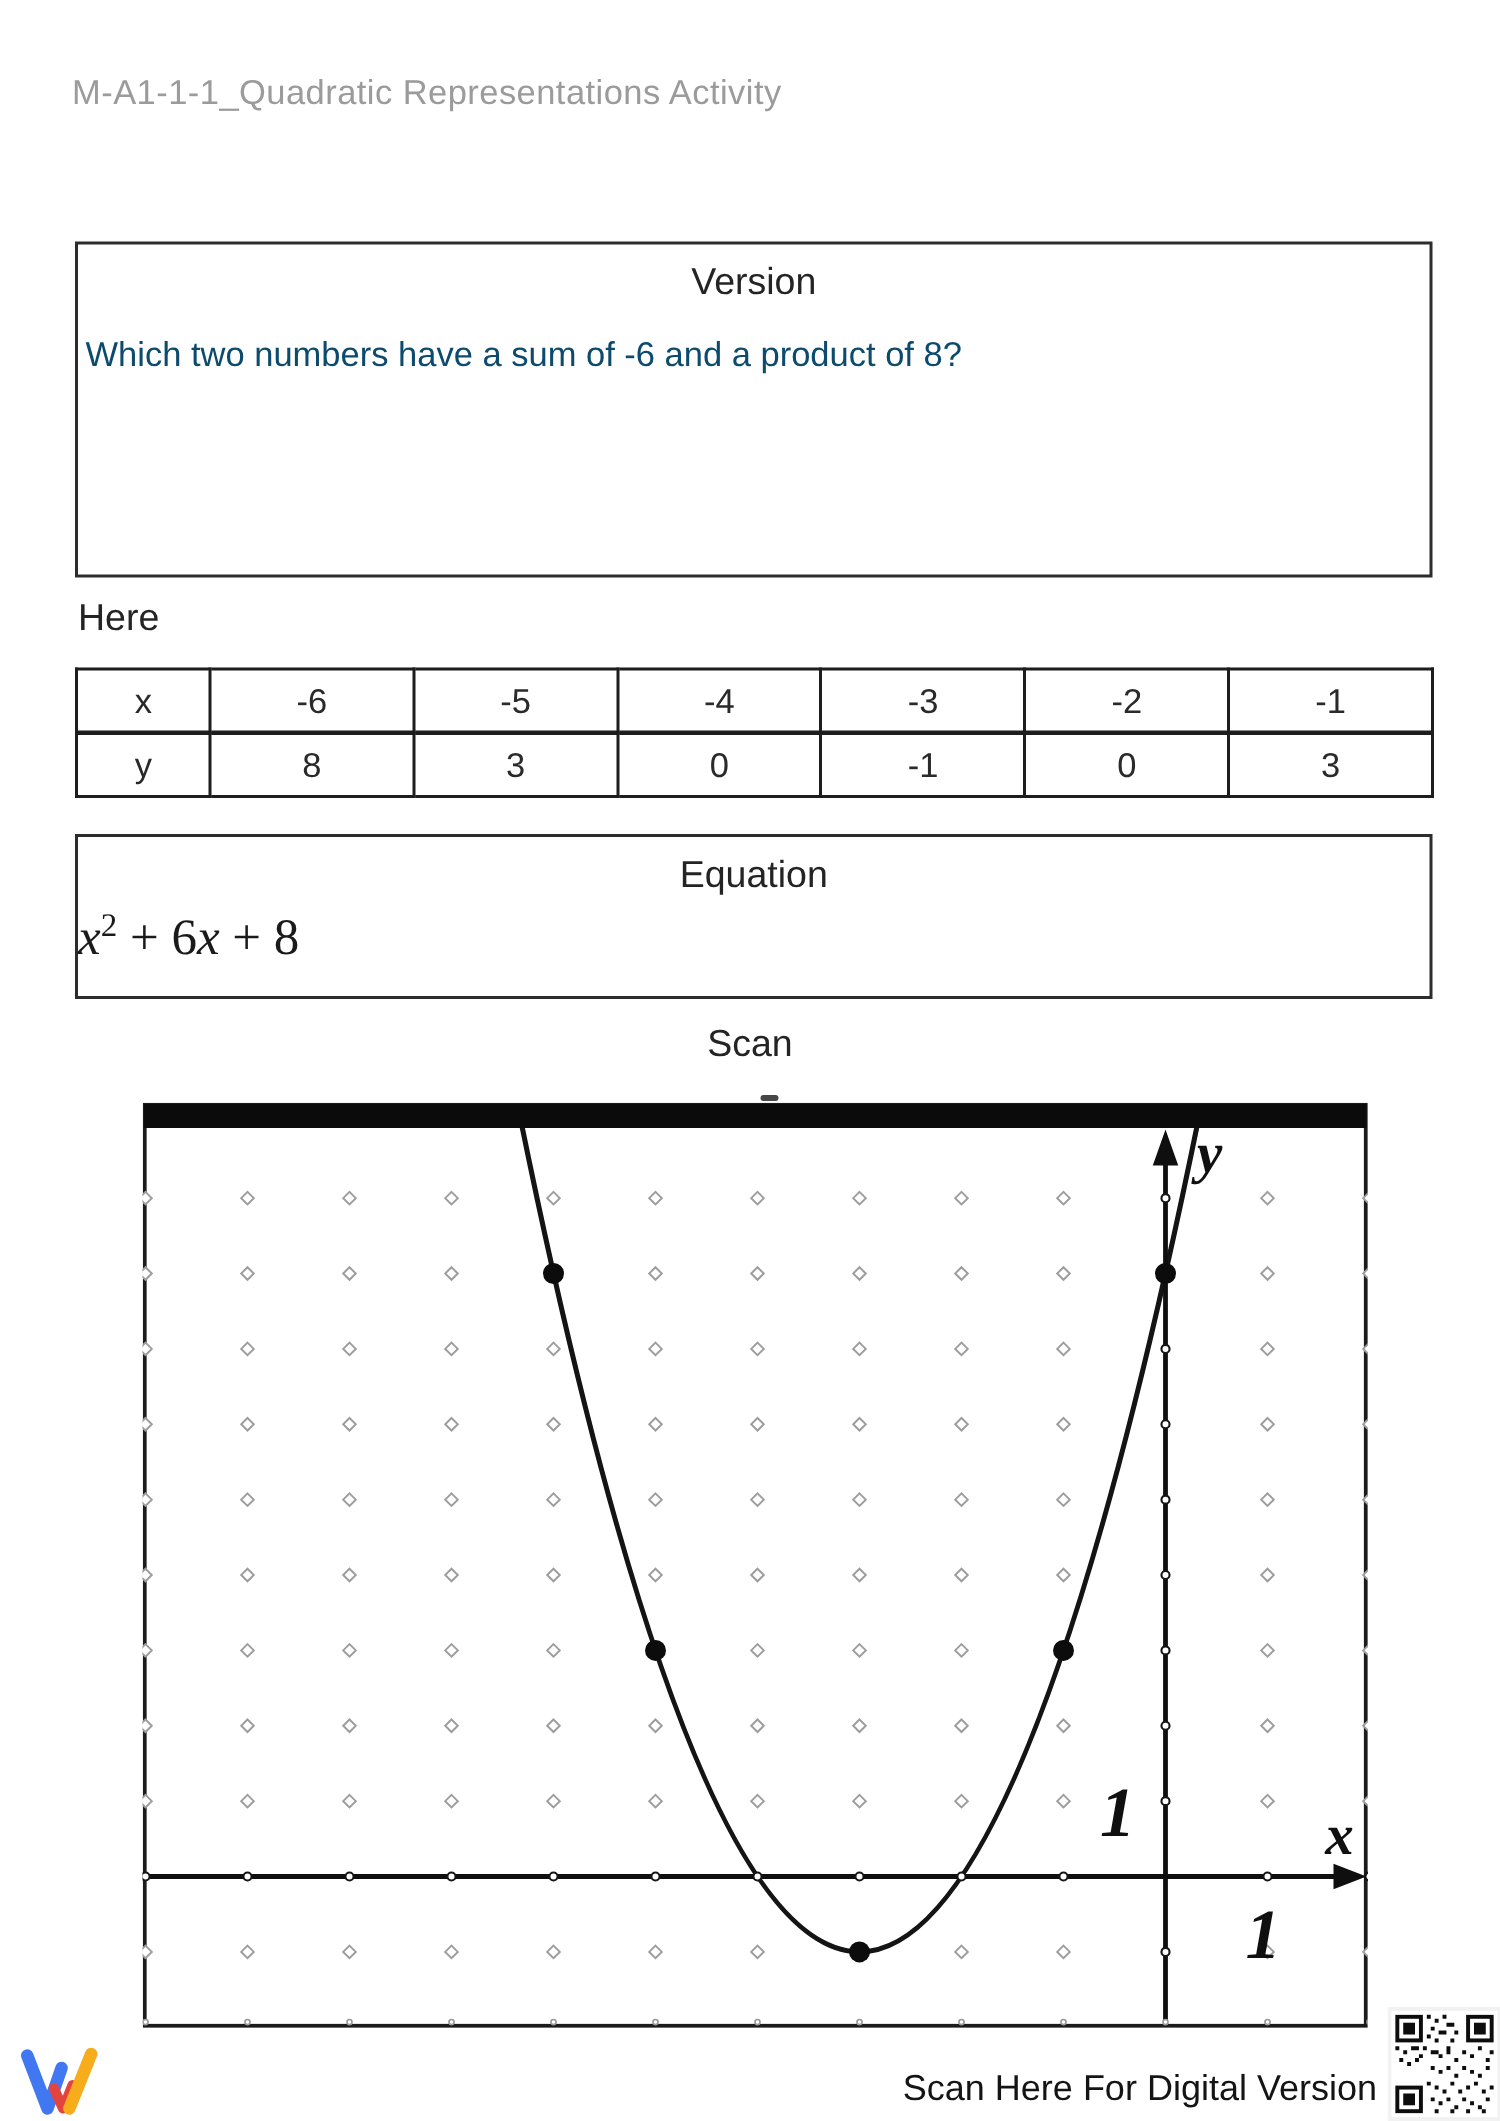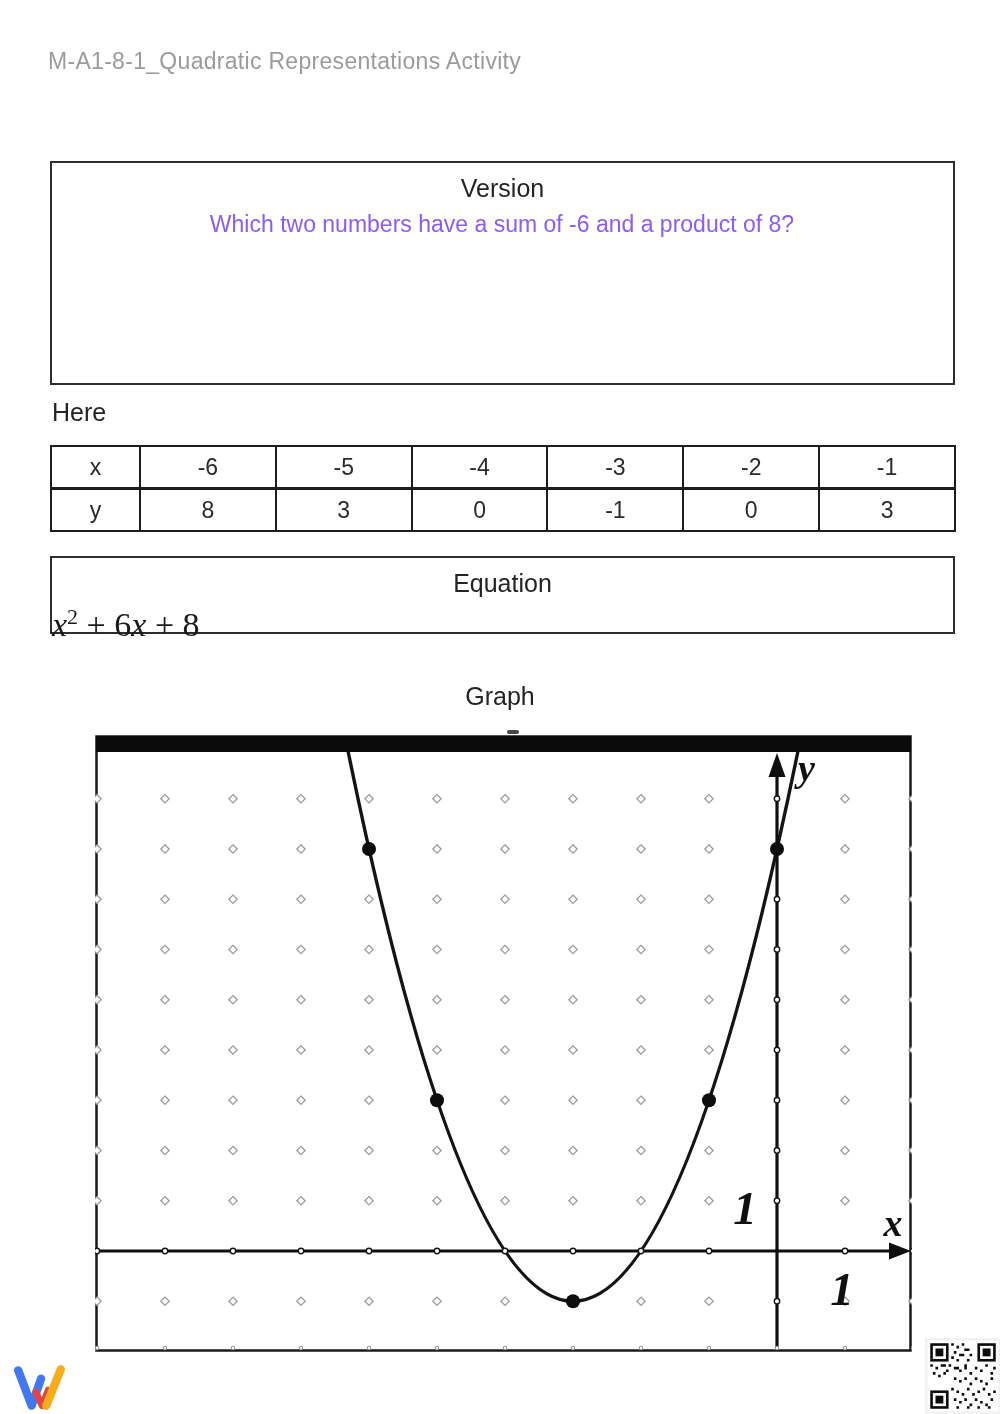--- a/index.html
+++ b/index.html
@@ -6,32 +6,32 @@
   #page{position:relative;width:1000px;height:1414px;background:#ffffff;overflow:hidden;
         font-family:"Liberation Sans",sans-serif;color:#2e2e2e;}
 
   .header-label{position:absolute;left:48px;top:48px;font-size:23px;color:#9b9b9b;letter-spacing:.3px;}
   .page-title{position:absolute;left:0;top:102px;width:100%;text-align:center;
               font-size:40px;font-weight:500;color:#1d1d1d;}
 
   .boxed{position:absolute;border:2px solid #2d2d2d;background:#fff;box-sizing:border-box;}
   .context-box{left:50px;top:161px;width:905px;height:224px;}
   .box-heading{text-align:center;margin-top:11px;font-size:25px;color:#242424;}
-  .context-question{margin:8px 6px 0 5px;font-size:23px;color:#8b5cf6;text-align:center;}
+  .context-question{margin:20px 6px 0 5px;font-size:23px;color:#0c4a6e;}
 
   .section-label{position:absolute;left:52px;top:398px;font-size:25px;color:#242424;}
 
   .xy-table{position:absolute;left:50px;width:906px;border-collapse:collapse;table-layout:fixed;}
   .xy-table td{border:2.5px solid #1d1d1d;height:38px;text-align:center;vertical-align:middle;
                font-size:23px;color:#2a2a2a;background:#fff;}
   .xy-table td.rowhead{width:85px;}
   #table-x{top:445px;}
   #table-y{top:488px;}
 
-  .equation-box{left:50px;top:556px;width:905px;height:78px;}
+  .equation-box{left:50px;top:556px;width:905px;height:110px;}
   .equation-expression{text-align:left;margin-top:6px;font-family:"Liberation Serif",serif;
                        font-size:34px;color:#1a1a1a;}
   .equation-expression .mvar{font-style:italic;}
   .equation-expression sup{font-size:22px;}
 
   .graph-label{position:absolute;left:0;top:682px;width:100%;text-align:center;
                font-size:25px;color:#242424;}
   #graph-wrap{position:absolute;left:95px;top:735px;width:817px;height:617px;}
   .scan-dash{position:absolute;left:507px;top:730px;width:12px;height:4px;background:#474747;border-radius:2px;}
 
@@ -42,21 +42,21 @@
   .brand{position:absolute;left:68px;top:1376px;font-size:27px;font-weight:800;letter-spacing:.4px;}
   .brand .zone{margin-left:4px;}
   .scan-text{position:absolute;right:82px;top:1379px;font-size:24px;color:#141414;}
   .qr{position:absolute;left:925px;top:1338px;}
 </style>
 </head>
 <body>
 
 <div id="page">
 
-  <div class="header-label">M-A1-8-1_Quadratic Representations Activity</div>
+  <div class="header-label">M-A1-1-1_Quadratic Representations Activity</div>
 
   <div class="boxed context-box">
     <div class="box-heading">Version</div>
     <div class="context-question">Which two numbers have a sum of -6 and a product of 8?</div>
   </div>
 
   <div class="section-label">Here</div>
 
   <table class="xy-table" id="table-x">
     <tbody>
@@ -83,21 +83,21 @@
       <td>3</td>
     </tr>
   </tbody>
     </table>
 
   <div class="boxed equation-box">
     <div class="box-heading">Equation</div>
     <div class="equation-expression"><span class="mvar">x</span><sup>2</sup><span> + 6</span><span class="mvar">x</span><span> + 8</span></div>
   </div>
 
-  <div class="graph-label">Graph</div>
+  <div class="graph-label">Scan</div>
 
   <div id="graph-wrap">
     <svg width="817" height="617" viewBox="0 0 817 617" xmlns="http://www.w3.org/2000/svg">
       <rect x="1.5" y="1.5" width="814" height="614" fill="#ffffff" stroke="#1b1b1b" stroke-width="2.5"></rect>
       <g id="plot-layer">
           <path d="M2 59.55L6.2 63.75L2 67.95L-2.2 63.75Z" fill="#fff" stroke="#9d9d9d" stroke-width="1.3"></path>
           <path d="M2 109.8L6.2 114L2 118.2L-2.2 114Z" fill="#fff" stroke="#9d9d9d" stroke-width="1.3"></path>
           <path d="M2 160.05L6.2 164.25L2 168.45L-2.2 164.25Z" fill="#fff" stroke="#9d9d9d" stroke-width="1.3"></path>
           <path d="M2 210.3L6.2 214.5L2 218.7L-2.2 214.5Z" fill="#fff" stroke="#9d9d9d" stroke-width="1.3"></path>
           <path d="M2 260.55L6.2 264.75L2 268.95L-2.2 264.75Z" fill="#fff" stroke="#9d9d9d" stroke-width="1.3"></path>
@@ -271,20 +271,21 @@
   </div>
   <div class="scan-dash"></div>
 
   <div class="footer-logo">
     <svg width="52" height="48" viewBox="0 0 50 44" xmlns="http://www.w3.org/2000/svg">
       <path d="M4 5 L17 39 L26 13" fill="none" stroke="#4178F2" stroke-width="8" stroke-linecap="round" stroke-linejoin="round"></path>
       <path d="M21 26 L27 39 L33 24" fill="none" stroke="#E34440" stroke-width="6.5" stroke-linecap="round" stroke-linejoin="round"></path>
       <path d="M31 39 L45 4" fill="none" stroke="#F7AC1B" stroke-width="8" stroke-linecap="round"></path>
     </svg>
   </div>
+  <div class="scan-text">Scan Here For Digital Version</div>
   <div class="qr">
     <svg width="76" height="76" viewBox="0 0 29 29" xmlns="http://www.w3.org/2000/svg">
       <rect x="0" y="0" width="29" height="29" fill="#f2f2f2"></rect>
       <rect x="1" y="1" width="27" height="27" fill="#ffffff"></rect>
       <g fill="#0d0d0d">
         <rect x="2" y="2" width="7" height="7"></rect>
           <rect x="20" y="2" width="7" height="7"></rect>
           <rect x="2" y="20" width="7" height="7"></rect>
       </g>
       <g fill="#ffffff">

